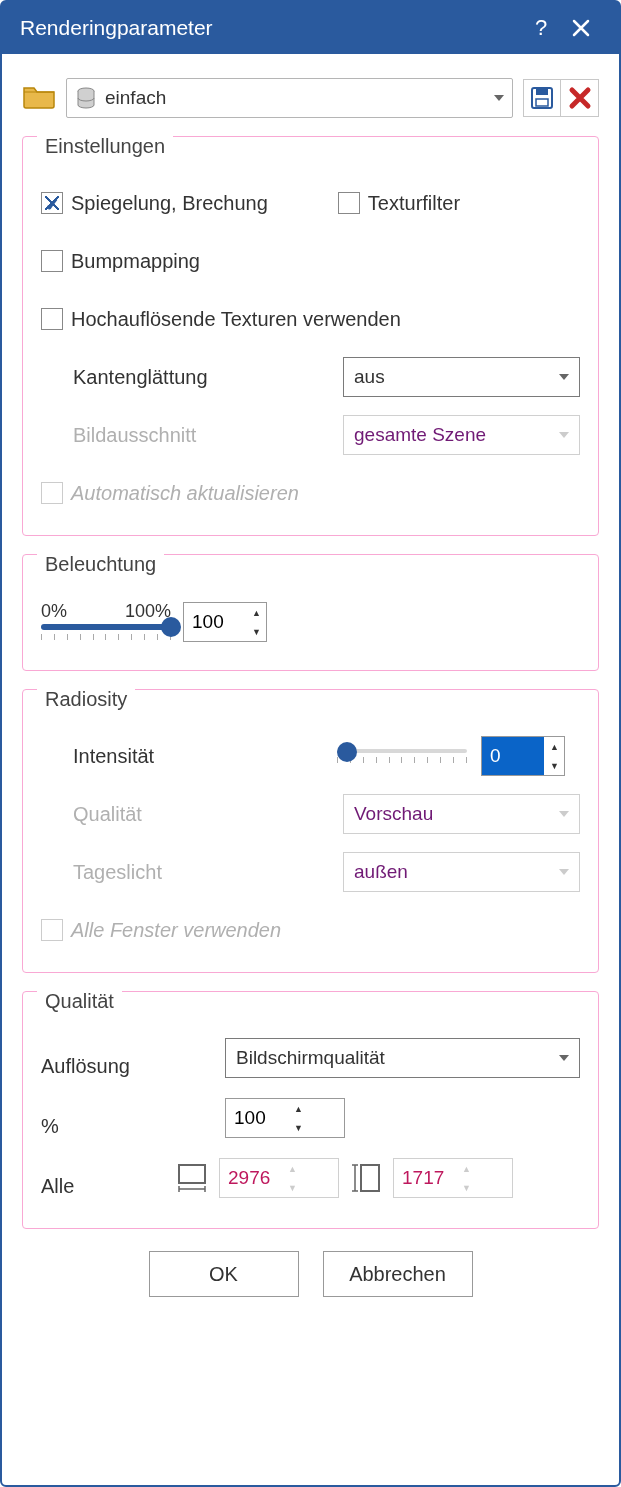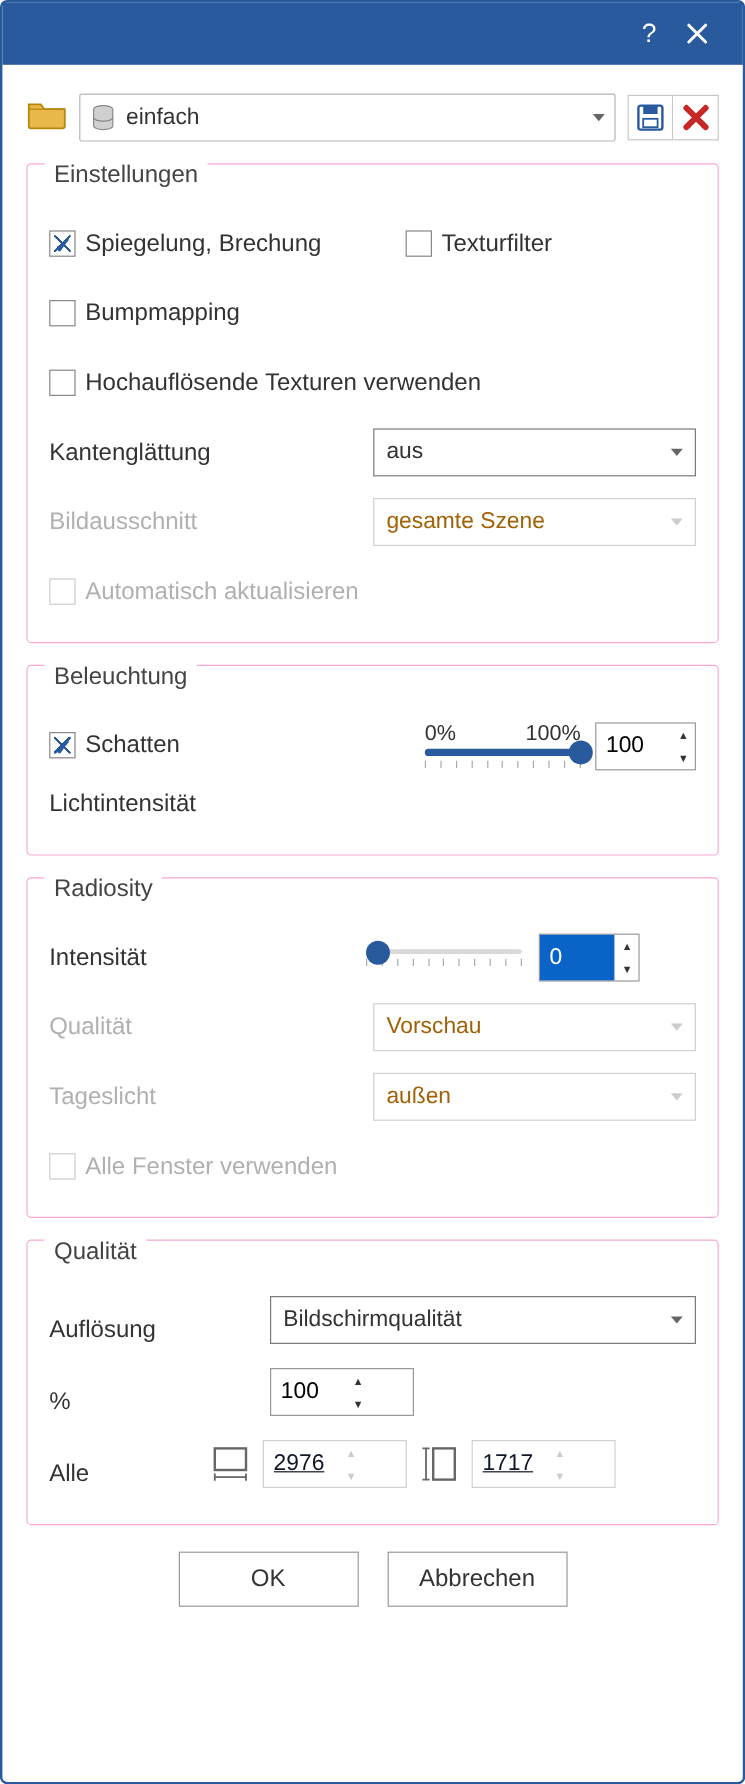--- a/index.html
+++ b/index.html
@@ -89,41 +89,41 @@
   .chk.checked::after {
     content:""; width:14px;height:14px;
     background: linear-gradient(135deg, transparent 45%, #2a5a9e 45%, #2a5a9e 55%, transparent 55%),
                 linear-gradient(45deg, transparent 45%, #2a5a9e 45%, #2a5a9e 55%, transparent 55%);
   }
   .chk.checked::after{
     content:"✓"; color:#2a5a9e; font-size:18px; font-weight:bold; line-height:1;
   }
   .chk.disabled { border-color:#ccc; }
   label.chk-label { display:flex; align-items:center; font-size:20px; color:#333;}
-  label.chk-label.disabled { color:#b0b0b0; }
+  label.chk-label.disabled { color:#b0b0b0;font-style:italic; }
 
   
   .dual { display:flex; gap:20px; }
   .dual > * { flex:0 0 auto; }
   .dual .col2 { margin-left: 50px; }
 
   
   .ctl-row { display:flex; align-items:center; gap:20px; }
-  .ctl-label { font-size:20px; color:#333; }
+  .ctl-label { font-size:20px; color:#333;margin-left:32px; }
   .ctl-label.disabled { color:#b0b0b0; }
   .ctl-left { width: 250px; }
   .ctl-right { flex:1; display:flex; align-items:center; gap:10px; }
 
   
   .dropdown {
     flex:1; height:40px; border:1px solid #7a7a7a;
     display:flex; align-items:center; padding:0 10px;
     background:#fff;
   }
-  .dropdown.disabled { border-color:#d0d0d0; color:#a16207;align-items:center;}
+  .dropdown.disabled { border-color:#d0d0d0; color:#701a75;align-items:center;}
   .dropdown .dd-text { flex:1; font-size:19px;}
   .dropdown .caret { margin-left:6px; }
   .dropdown.disabled .caret { border-top-color:#ccc; }
 
   
   .slider-wrap { width: 130px; position:relative; }
   .slider-labels { display:flex; justify-content:space-between; font-size:18px; color:#333; margin-bottom:2px;}
   .slider-track {
     height:6px; background:#2a5a9e; border-radius:3px; position:relative;
   }
@@ -146,21 +146,21 @@
   .spin input.sel { background:#0a64c8; color:#fff; }
   .spin .btns {
     display:flex; flex-direction:column; width:20px;
     border-left:1px solid transparent;
   }
   .spin .btns div{
     flex:1; display:flex;align-items:center;justify-content:center;
     font-size:9px; color:#333;
   }
   .spin.disabled { border-color:#d0d0d0;}
-  .spin.disabled input{ color:#0f172a;text-decoration:underline;}
+  .spin.disabled input{ color:#be185d;}
   .spin.disabled .btns div{ color:#ccc;}
 
   
   .radio-row { display:flex; align-items:center; gap:14px; }
   .radio-row .ctl-label{ width: 250px;}
   .slider-mini { width:130px; position:relative;}
   .slider-mini .slider-track{ background:#d8d8d8; height:4px; border-radius:2px;}
   .slider-mini .slider-thumb{ left:8%;}
 
   
@@ -178,20 +178,21 @@
     font-size:20px;
     display:flex;align-items:center;justify-content:center;
     cursor:pointer;
   }
 </style>
 </head>
 <body>
 
 <div class="window">
   <div class="titlebar">
+    <div class="titlebar-title">Renderingparameter</div>
     <div class="titlebar-spacer"></div>
     <div class="titlebar-btn">?</div>
     <div class="titlebar-btn" style="font-size:18px;">
       <svg width="18" height="18" viewBox="0 0 18 18">
           <path d="M2 2 L16 16 M16 2 L2 16" stroke="#fff" stroke-width="2.5" stroke-linecap="round"></path>
         </svg>
     </div>
   </div>
 
   <div class="content">
@@ -283,29 +284,20 @@
           <span class="chk disabled"></span>
           <span>Automatisch aktualisieren</span>
         </label>
       </div>
     </div>
 
     <div class="group" style="padding-bottom:30px;">
       <div class="group-legend">Beleuchtung</div>
 
       <div style="display:flex; align-items:flex-start; gap:20px;">
-        <div style="flex:1;">
-          <div class="row">
-            <label class="chk-label">
-              <span class="chk checked"></span>
-              <span>Schatten</span>
-            </label>
-          </div>
-          <div class="ctl-label" style="margin-top:6px;">Lichtintensität</div>
-        </div>
         <div style="display:flex; gap:12px; align-items:flex-end;">
           <div class="slider-wrap">
             <div class="slider-labels">
               <span>0%</span>
               <span>100%</span>
             </div>
             <div class="slider-track">
               <div class="slider-thumb" style="left:100%;"></div>
             </div>
             <div class="slider-ticks">

